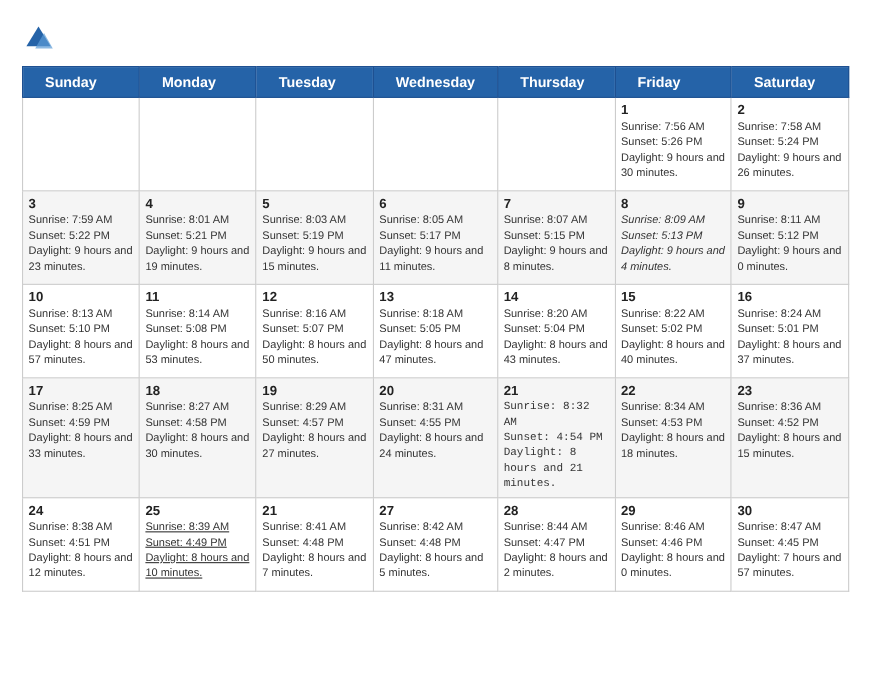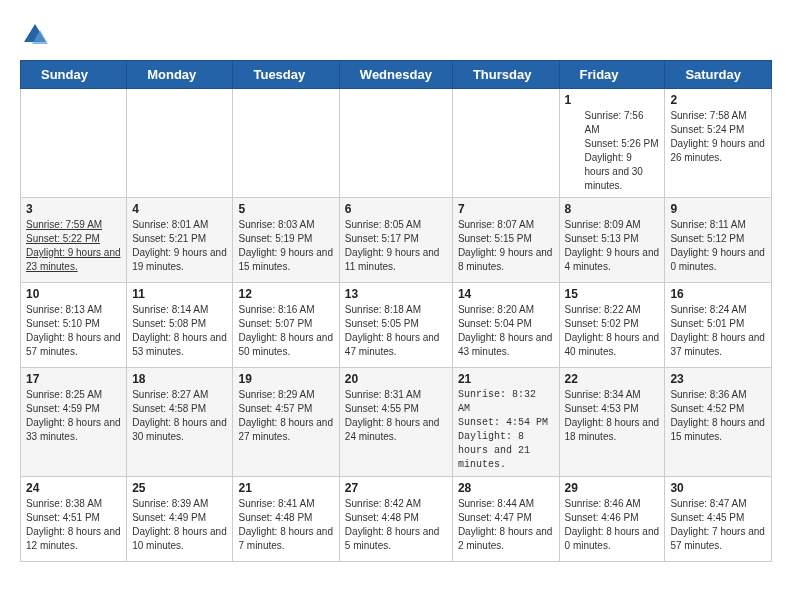--- a/index.html
+++ b/index.html
@@ -127,35 +127,35 @@
   </thead>
   <tbody id="calendar-body">
   <tr>
         <td class="empty-cell"></td>
         <td class="empty-cell"></td>
         <td class="empty-cell"></td>
         <td class="empty-cell"></td>
         <td class="empty-cell"></td>
         <td>
           <div class="day-number">1</div>
-          <div class="day-info" style="white-space: pre-line; margin-left: 20px;">Sunrise: 7:56 AM
+          <div class="day-info" style="white-space: pre-line;">Sunrise: 7:56 AM
 Sunset: 5:26 PM
 Daylight: 9 hours and 30 minutes.</div>
         </td>
         <td>
           <div class="day-number">2</div>
           <div class="day-info" style="white-space: pre-line;">Sunrise: 7:58 AM
 Sunset: 5:24 PM
 Daylight: 9 hours and 26 minutes.</div>
         </td>
       </tr>
       <tr>
         <td>
           <div class="day-number">3</div>
-          <div class="day-info" style="white-space: pre-line; text-decoration: underline;">Sunrise: 7:59 AM
+          <div class="day-info" style="white-space: pre-line;">Sunrise: 7:59 AM
 Sunset: 5:22 PM
 Daylight: 9 hours and 23 minutes.</div>
         </td>
         <td>
           <div class="day-number">4</div>
           <div class="day-info" style="white-space: pre-line;">Sunrise: 8:01 AM
 Sunset: 5:21 PM
 Daylight: 9 hours and 19 minutes.</div>
         </td>
         <td>
@@ -171,21 +171,21 @@
 Daylight: 9 hours and 11 minutes.</div>
         </td>
         <td>
           <div class="day-number">7</div>
           <div class="day-info" style="white-space: pre-line;">Sunrise: 8:07 AM
 Sunset: 5:15 PM
 Daylight: 9 hours and 8 minutes.</div>
         </td>
         <td>
           <div class="day-number">8</div>
-          <div class="day-info" style="white-space: pre-line;">Sunrise: 8:09 AM
+          <div class="day-info" style="white-space: pre-line; font-style: italic;">Sunrise: 8:09 AM
 Sunset: 5:13 PM
 Daylight: 9 hours and 4 minutes.</div>
         </td>
         <td>
           <div class="day-number">9</div>
           <div class="day-info" style="white-space: pre-line;">Sunrise: 8:11 AM
 Sunset: 5:12 PM
 Daylight: 9 hours and 0 minutes.</div>
         </td>
       </tr>
@@ -279,21 +279,21 @@
       </tr>
       <tr>
         <td>
           <div class="day-number">24</div>
           <div class="day-info" style="white-space: pre-line;">Sunrise: 8:38 AM
 Sunset: 4:51 PM
 Daylight: 8 hours and 12 minutes.</div>
         </td>
         <td>
           <div class="day-number">25</div>
-          <div class="day-info" style="white-space: pre-line;">Sunrise: 8:39 AM
+          <div class="day-info" style="white-space: pre-line; text-decoration: underline;">Sunrise: 8:39 AM
 Sunset: 4:49 PM
 Daylight: 8 hours and 10 minutes.</div>
         </td>
         <td>
           <div class="day-number">21</div>
           <div class="day-info" style="white-space: pre-line;">Sunrise: 8:41 AM
 Sunset: 4:48 PM
 Daylight: 8 hours and 7 minutes.</div>
         </td>
         <td>

